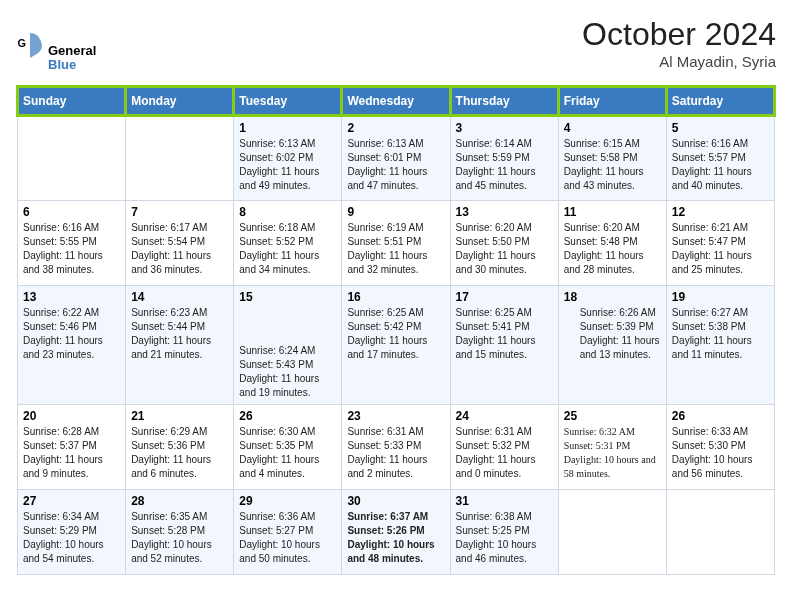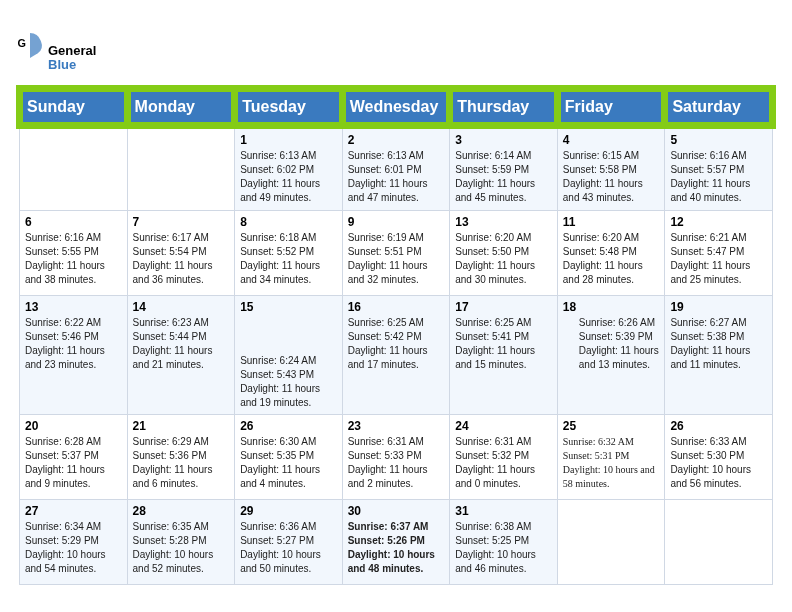--- a/index.html
+++ b/index.html
@@ -53,22 +53,22 @@
       font-size: 11px;
     }
     thead tr {
       background: #3a7abf;
       color: #fff;
     }
     thead th {
       padding: 6px 4px;
       text-align: left;
       font-weight: bold;
-      font-size: 16px;
-      border: 7px solid #84cc16;
+      font-size: 12px;
+      border: 3px solid #84cc16;
     }
     tbody tr {
       background: #fff;
     }
     tbody tr:nth-child(odd) {
       background: #f2f7fd;
     }
     tbody td {
       border: 1px solid #d0d8e4;
       padding: 4px 5px;
@@ -97,20 +97,24 @@
   <div class="logo">
     <svg class="logo-icon" viewBox="0 0 36 36">
       <text x="2" y="22" font-size="14" font-weight="bold" fill="#000">G</text>
       <path d="M18 4 Q28 4 32 14 Q36 24 28 30 L18 36 Z" fill="#3a7abf" opacity="0.7"></path>
     </svg>
     <div class="logo-text">
       <span>General</span>
       <span style="color:#3a7abf">Blue</span>
     </div>
   </div>
+  <div class="title-block">
+    <div class="month-title">October 2024</div>
+    <div class="location">Al Mayadin, Syria</div>
+  </div>
 </div>
 
 <table>
   <thead>
     <tr>
     <th>Sunday</th>
         <th>Monday</th>
         <th>Tuesday</th>
         <th>Wednesday</th>
         <th>Thursday</th>

